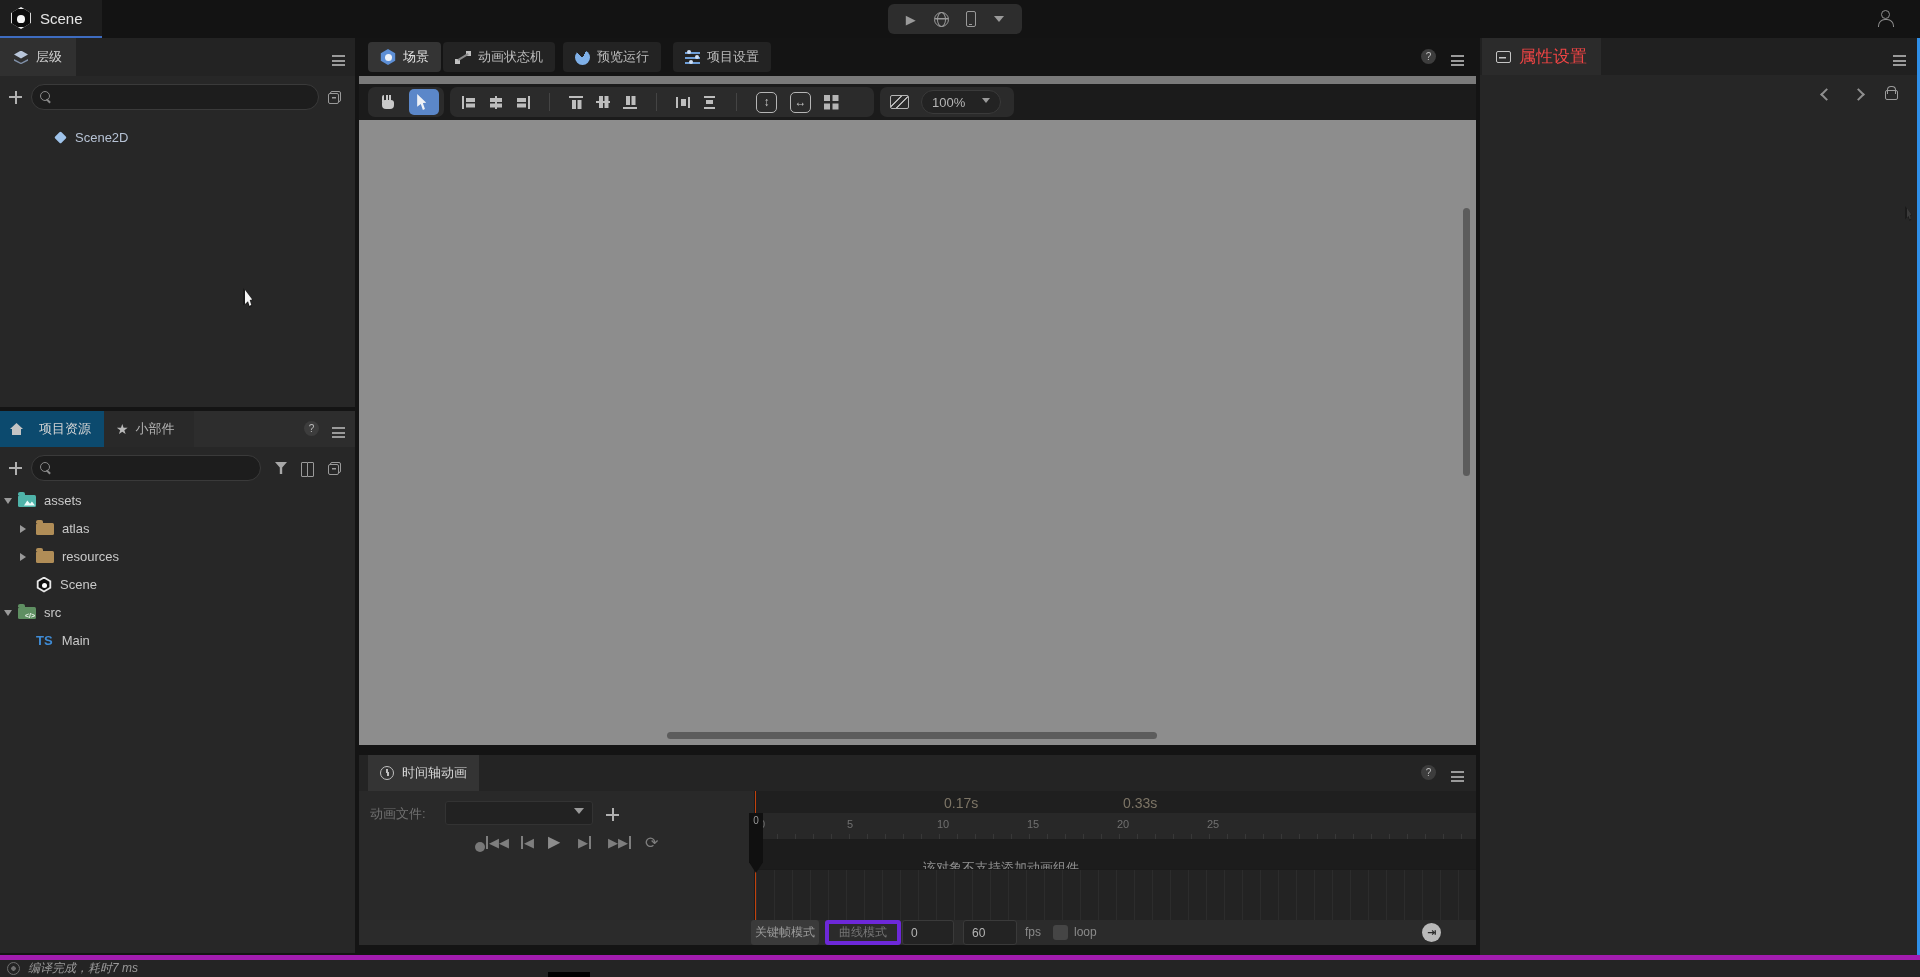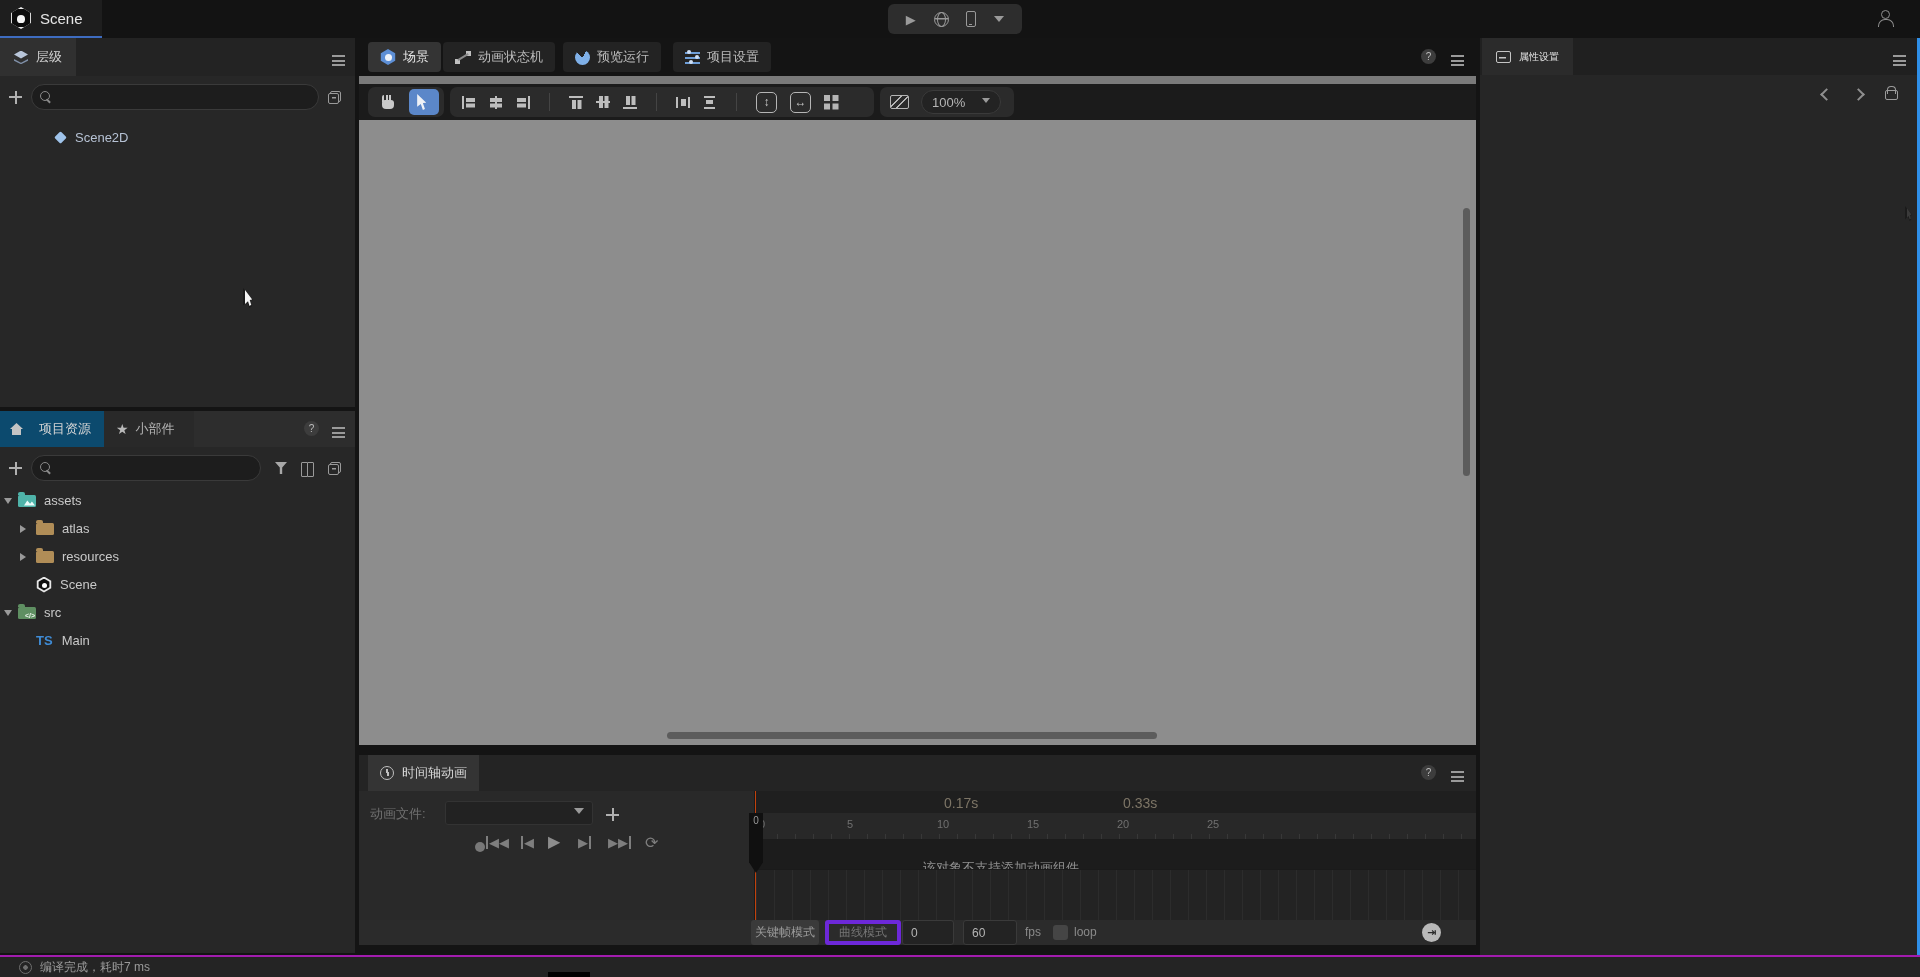--- a/index.html
+++ b/index.html
@@ -377,33 +377,33 @@
         <span class="abs" style="left:715px; top:5px; font-size:12px; color:#8a8a8a;">loop</span>
         <span class="abs circarrow" style="left:1063px; top:3px;">⇥</span>
       </div>
     </div>
   </div>
 
   <div class="abs" style="left:1480px; top:38px; width:440px; height:917px; background:#262626;">
     <div class="abs" style="left:0; top:0; width:440px; height:37px; background:#202020;">
       <div class="abs row" style="left:2px; top:0; height:37px; padding:0 14px; gap:8px; background:#2b2b2b;">
         <span class="i" style="width:15px; height:12px; border:1.5px solid #c5c5c5; border-radius:2px; background:linear-gradient(#c5c5c5,#c5c5c5) 2px 5px/7px 1.5px no-repeat;"></span>
-        <span style="font-size:10px; color:#e5e5e5;">属性设置</span>
+        <span style="font-size:17px; color:#ef4444;">属性设置</span>
       </div>
       <span class="abs i ham" style="left:413px; top:14px;"></span>
     </div>
     <span class="abs chev l" style="left:342px; top:52px;"></span>
     <span class="abs chev r" style="left:374px; top:52px;"></span>
     <span class="abs i lockic" style="left:404px; top:48px;"></span>
     <div class="abs" style="left:437px; top:0; width:3px; height:917px; background:#2f8fe8;"></div>
     <div class="abs mousecur" style="left:425px; top:168px; width:10px; height:15px;">
         <span class="o"></span>
         <span class="w" style="inset:1.5px; background:#3a3a3a;"></span>
       </div>
   </div>
 
-  <div class="abs row" style="left:0; top:955px; width:1920px; height:22px; background:#242424; border-top:2px solid #a21caf; padding-left:19px; gap:8px;">
+  <div class="abs row" style="left:0; top:955px; width:1920px; height:22px; background:#242424; border-top:5px solid #a21caf; padding-left:7px; gap:8px;font-style:italic;">
     <span class="i" style="width:13px; height:13px; border-radius:50%; border:1.5px solid #6f6f6f; background:radial-gradient(circle at 50% 50%, #6f6f6f 0 2px, transparent 2.5px);"></span>
     <span style="font-size:12px; color:#9a9a9a;">编译完成，耗时7 ms</span>
   </div>
   <div class="abs" style="left:548px; top:972px; width:42px; height:5px; background:#000;"></div>
 
 </div>
 
 </body></html>

